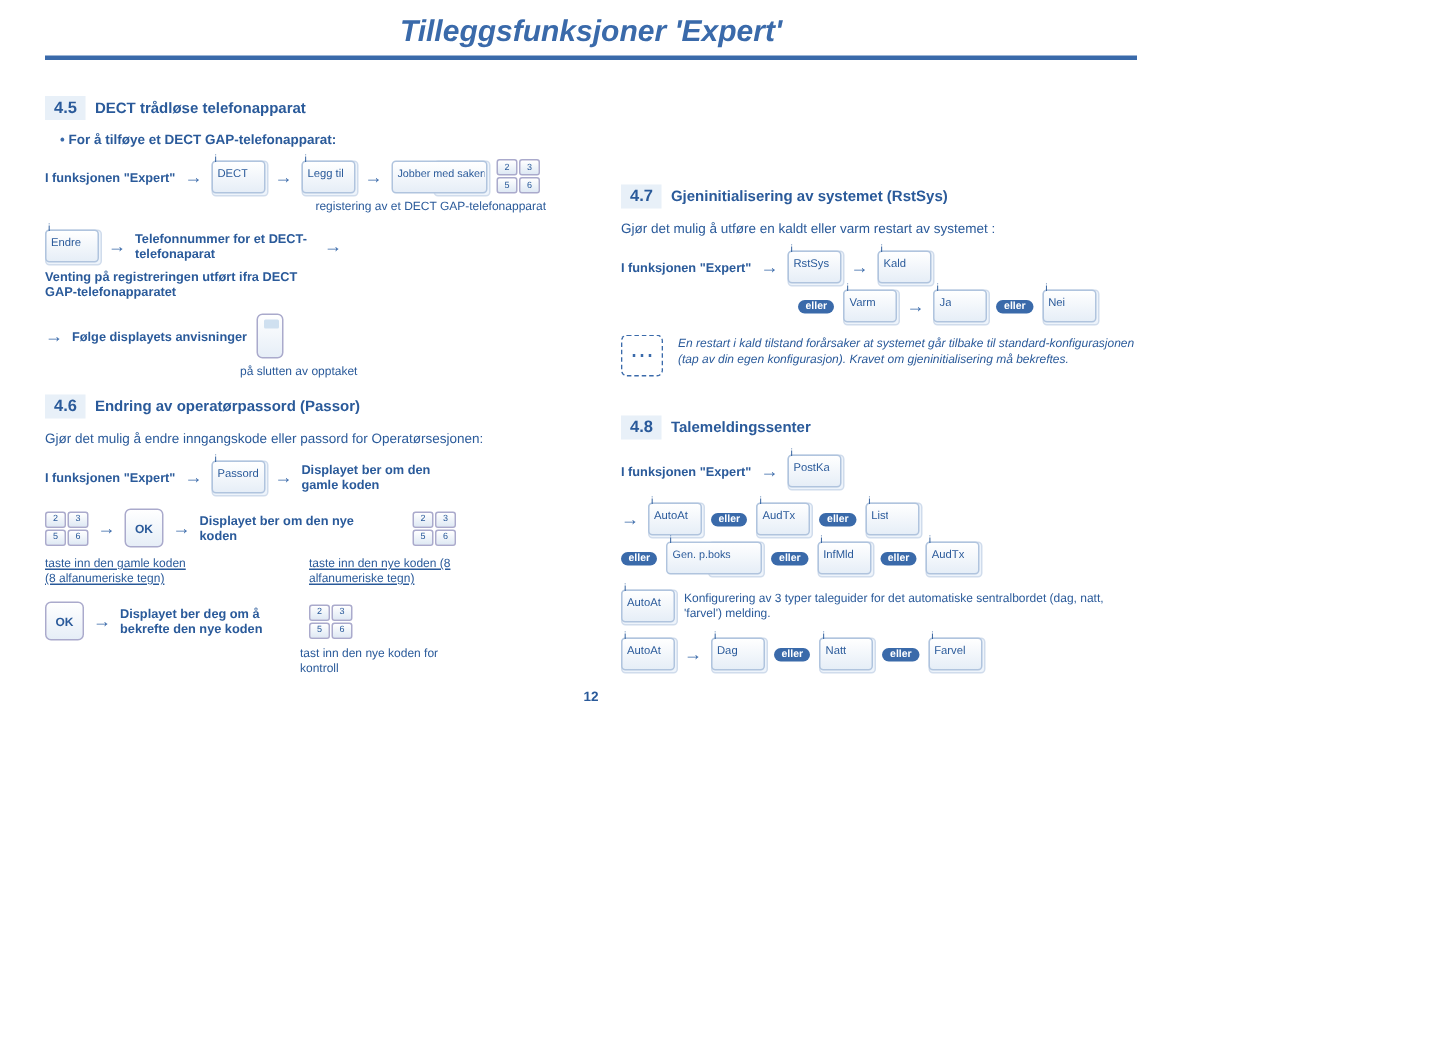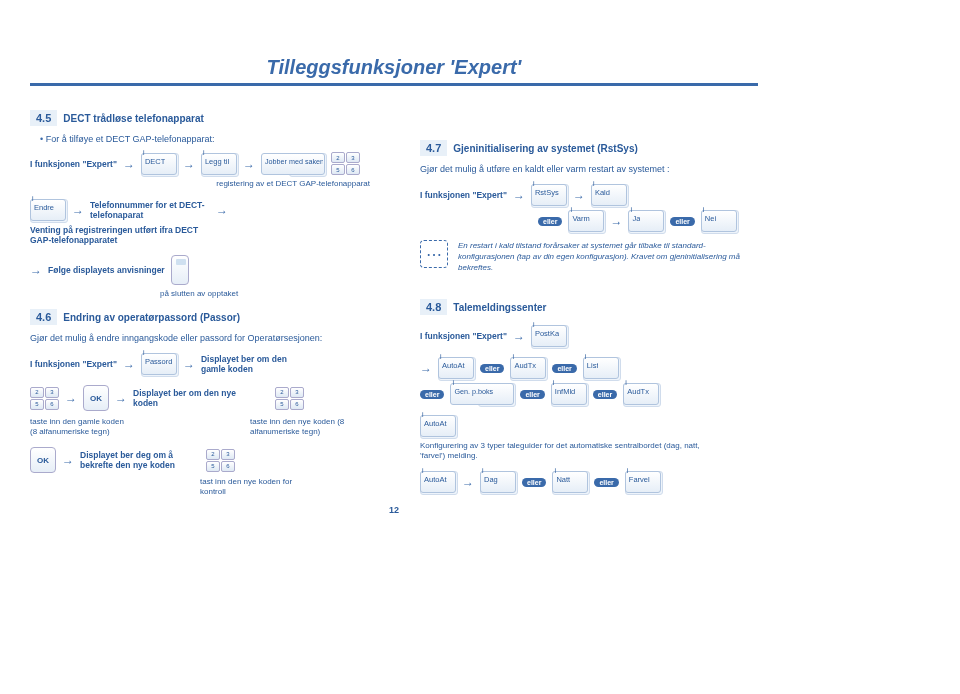--- a/index.html
+++ b/index.html
@@ -1,25 +1,25 @@
 <!DOCTYPE html>
 <html><head>
 <meta charset="utf-8">
 <style>
   * { margin:0; padding:0; box-sizing:border-box; }
   body { font-family: Arial, Helvetica, sans-serif; font-size:9px; color:#2a5a9a; background:#fff; width:960px; }
-  .page { width:788px; padding:10px 30px 20px 30px; position:relative;margin-top:46px; }
+  .page { width:788px; padding:10px 30px 20px 30px; position:relative; }
   .title { font-size:20px; font-style:italic; font-weight:bold; color:#3a6aaa; text-align:center; border-bottom:3px solid #3a6aaa; padding-bottom:4px; margin-bottom:18px; }
   .cols { display:flex; gap:40px;align-items:flex-end; }
   .col { flex:1; }
   .secnum { display:inline-block; background:#e8f0f8; padding:2px 6px; font-size:11px; font-weight:bold; margin-right:6px;}
   .sectitle { font-size:10px; font-weight:bold; color:#2a5a9a; }
   .secrow { margin:6px 0 8px 0; display:flex; align-items:center;}
   .intro { margin:4px 0 6px 0; }
-  .sub { margin-left:10px; font-weight:normal; font-size:9px; margin-bottom:8px;}
+  .sub { margin-left:10px; font-weight:bold; font-size:9px; margin-bottom:8px;}
   .sub::before { content:"• "; color:#3a6aaa;}
   .flow { display:flex; align-items:center; flex-wrap:wrap; gap:4px 6px; margin:4px 0;}
   .lbl { font-weight:bold; font-size:8.5px; }
   .key { position:relative; display:inline-flex; align-items:center; }
   .key .cap { display:inline-block; width:36px; height:22px; background:linear-gradient(#fff,#e6eef7); border:1px solid #b0c4de; border-radius:3px; position:relative; }
   .key .cap::after { content:""; position:absolute; bottom:-3px; right:-3px; width:36px; height:22px; border:1px solid #d0dcec; border-radius:3px; z-index:-1; background:#eef4fb;}
   .key .tag { position:absolute; top:-4px; left:2px; font-size:7px; color:#2a5a9a; }
   .key .txt { position:absolute; top:4px; left:4px; font-size:7.5px; color:#2a5a9a; white-space:nowrap; max-width:30px; overflow:hidden;}
   .keywide .cap { width:64px; }
   .keywide .txt { max-width:58px; font-size:7.2px; line-height:9px;}
@@ -145,21 +145,21 @@
           <span class="row">
               <span class="k">2</span>
               <span class="k">3</span>
             </span>
           <span class="row">
               <span class="k">5</span>
               <span class="k">6</span>
             </span>
         </span>
       </div>
-      <div style="display:flex; gap:120px; margin-top:2px;">
+      <div style="display:flex; gap:76px; margin-top:2px;text-decoration:underline;">
         <span class="below" style="width:100px;">taste inn den gamle koden (8 alfanumeriske tegn)</span>
         <span class="below" style="width:130px;">taste inn den nye koden (8 alfanumeriske tegn)</span>
       </div>
 
       <div class="flow rowgap">
         <span class="ok">OK</span>
         <span class="arrow">→</span>
         <span class="boldtxt" style="width:120px;">Displayet ber deg om å bekrefte den nye koden</span>
         <span class="keypad">
           <span class="row">

